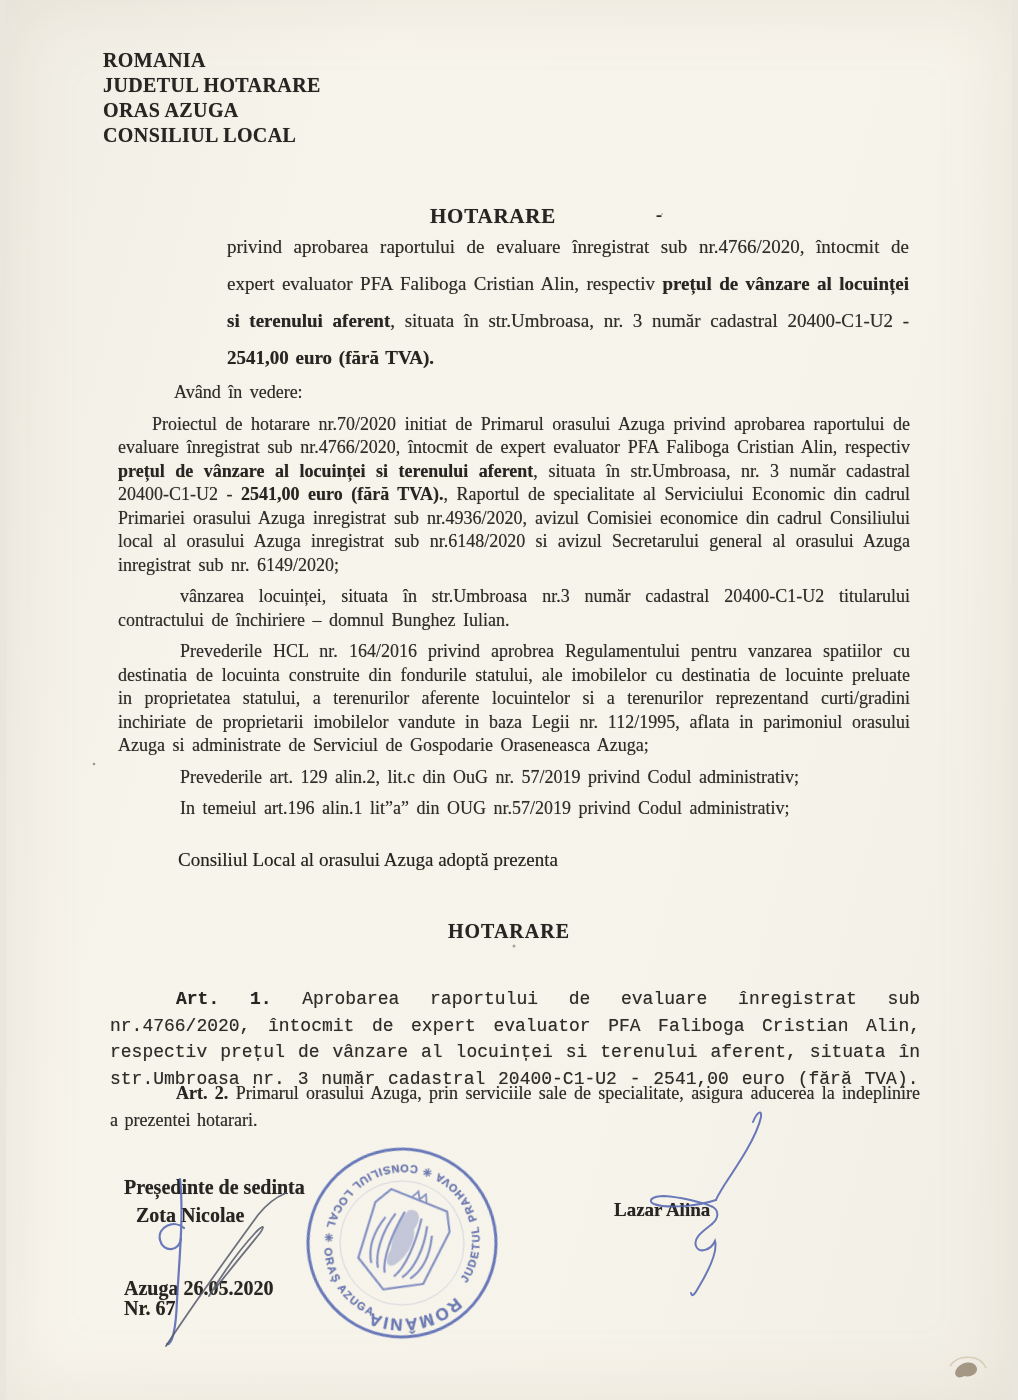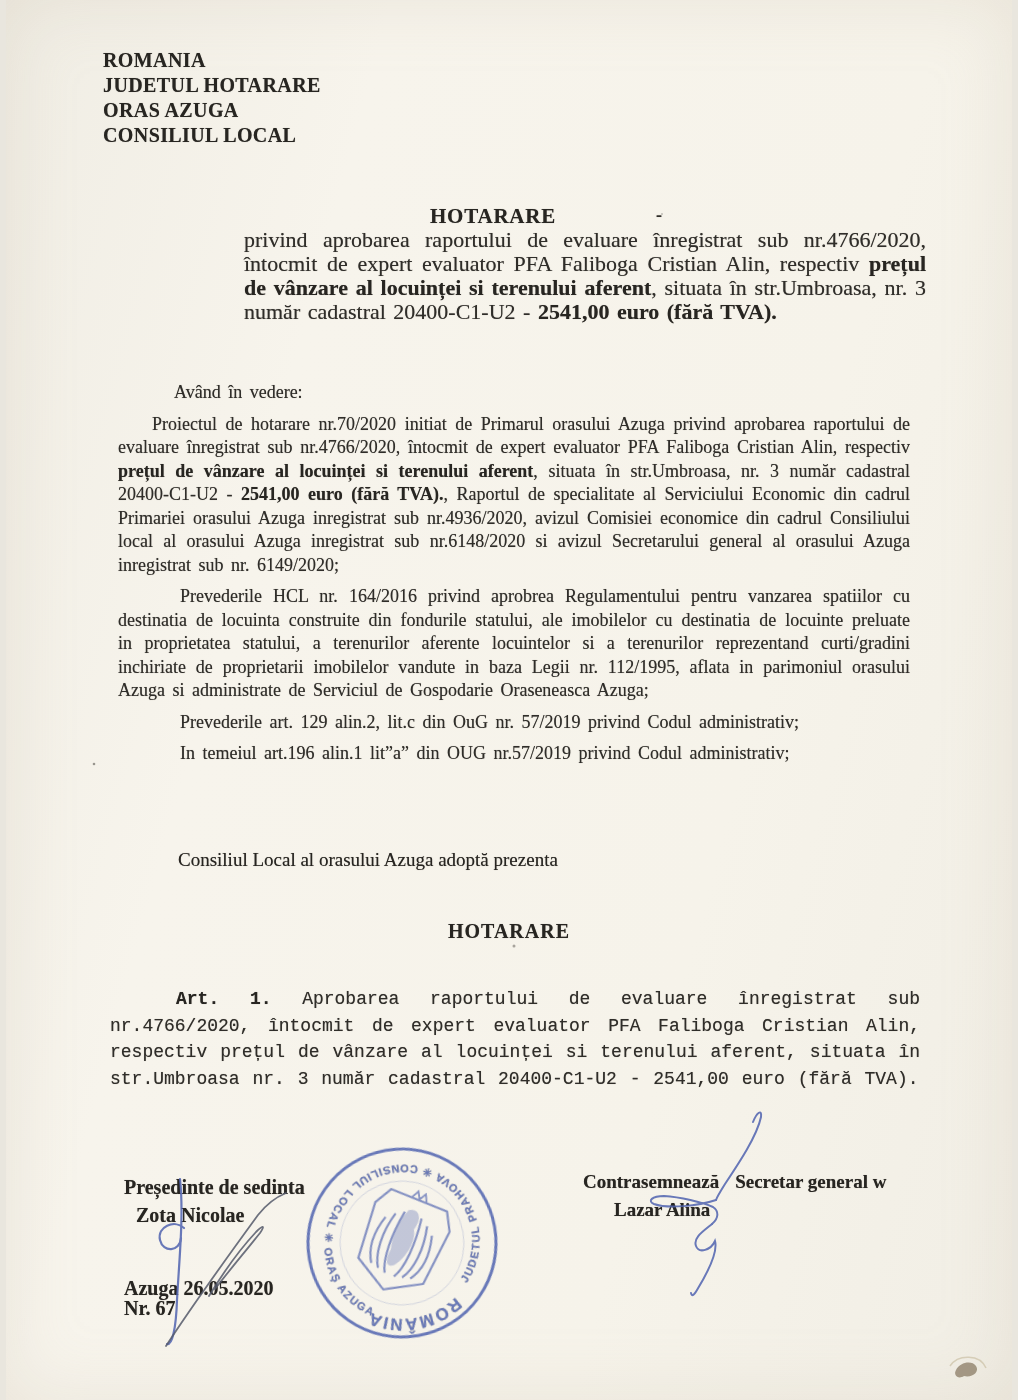--- a/index.html
+++ b/index.html
@@ -8,21 +8,21 @@
     background:linear-gradient(105deg,#f0ede4 0%,#f7f4ec 28%,#f6f3ea 68%,#f1eee5 100%);
     box-shadow:inset 0 0 70px rgba(190,178,155,.22);
     font-family:"Liberation Serif",serif;color:#2f2d29;
   }
   .page *{text-shadow:0 0 .7px rgba(52,49,44,.55);}
   .b{font-weight:bold;color:#272521;}
   .letterhead{position:absolute;top:48px;left:97px;font-weight:bold;font-size:20px;line-height:25px;letter-spacing:.4px;color:#272521;}
   .title1{position:absolute;top:204px;left:0;width:100%;text-align:center;font-weight:bold;font-size:21px;letter-spacing:.8px;color:#272521;}
   .title1 span{display:inline-block;transform:translateX(-16px);}
   .title-dash{position:absolute;top:205px;left:650px;font-weight:bold;font-size:18px;}
-  .subtitle{position:absolute;top:228px;left:238px;width:682px;font-size:22px;line-height:24px;text-align:justify;word-spacing:2px;}
+  .subtitle{position:absolute;top:228px;left:221px;width:682px;font-size:19px;line-height:37px;text-align:justify;word-spacing:2px;}
   .body1{position:absolute;top:373px;left:104px;width:808px;font-size:18px;line-height:23.5px;text-align:justify;word-spacing:3px;}
   .body1 p{margin:8px;}
   .ind0{text-indent:56px;}
   .ind1{text-indent:34px;}
   .ind2{text-indent:62px;}
   .adopt{position:absolute;top:849px;left:172px;font-weight:normal;font-size:19px;color:#272521;}
   .title2{position:absolute;top:920px;left:0;width:100%;text-align:center;font-weight:bold;font-size:20px;letter-spacing:1px;color:#272521;}
   .art{position:absolute;left:104px;width:810px;font-size:18px;line-height:26.5px;text-align:justify;text-indent:66px;word-spacing:2px;}
   .art1pos{top:986px;font-family:Liberation Mono, monospace;}
   .art2pos{top:1080px;}
@@ -52,35 +52,36 @@
   <div class="title1">
     <span>HOTARARE</span>
   </div>
   <div class="title-dash">-</div>
 
   <div class="subtitle"><span>privind aprobarea raportului de evaluare înregistrat sub nr.4766/2020, întocmit de expert evaluator PFA Faliboga Cristian Alin, respectiv </span><span class="b">prețul de vânzare al locuinței si terenului aferent</span><span>, situata în str.Umbroasa, nr. 3 număr cadastral 20400-C1-U2 - </span><span class="b">2541,00 euro (fără TVA).</span></div>
 
   <div class="body1">
     <p class="ind0">Având în vedere:</p>
     <p class="ind1"><span>Proiectul de hotarare nr.70/2020 initiat de Primarul orasului Azuga privind aprobarea raportului de evaluare înregistrat sub nr.4766/2020, întocmit de expert evaluator PFA Faliboga Cristian Alin, respectiv </span><span class="b">prețul de vânzare al locuinței si terenului aferent</span><span>, situata în str.Umbroasa, nr. 3 număr cadastral 20400-C1-U2 - </span><span class="b">2541,00 euro (fără TVA).</span><span>, Raportul de specialitate al Serviciului Economic din cadrul Primariei orasului Azuga inregistrat sub nr.4936/2020, avizul Comisiei economice din cadrul Consiliului local al orasului Azuga inregistrat sub nr.6148/2020 si avizul Secretarului general al orasului Azuga inregistrat sub nr. 6149/2020;</span></p>
+    <p class="ind2">vânzarea locuinței, situata în str.Umbroasa nr.3 număr cadastral 20400-C1-U2 titularului contractului de închiriere – domnul Bunghez Iulian.</p>
     <p class="ind2">Prevederile HCL nr. 164/2016 privind aprobrea Regulamentului pentru vanzarea spatiilor cu destinatia de locuinta construite din fondurile statului, ale imobilelor cu destinatia de locuinte preluate in proprietatea statului, a terenurilor aferente locuintelor si a terenurilor reprezentand curti/gradini inchiriate de proprietarii imobilelor vandute in baza Legii nr. 112/1995, aflata in parimoniul orasului Azuga si administrate de Serviciul de Gospodarie Oraseneasca Azuga;</p>
     <p class="ind2">Prevederile art. 129 alin.2, lit.c din OuG nr. 57/2019 privind Codul administrativ;</p>
     <p class="ind2">In temeiul art.196 alin.1 lit”a” din OUG nr.57/2019 privind Codul administrativ;</p>
   </div>
 
   <div class="adopt">Consiliul Local al orasului Azuga adoptă prezenta</div>
 
   <div class="title2">HOTARARE</div>
 
   <div class="art art1pos"><span class="b">Art. 1.</span><span> Aprobarea raportului de evaluare înregistrat sub nr.4766/2020, întocmit de expert evaluator PFA Faliboga Cristian Alin, respectiv prețul de vânzare al locuinței si terenului aferent, situata în str.Umbroasa nr. 3 număr cadastral 20400-C1-U2 - 2541,00 euro (fără TVA).</span></div>
 
+  <div class="art art2pos"><span class="b">Art. 2.</span><span> Primarul orasului Azuga, prin serviciile sale de specialitate, asigura aducerea la indeplinire a prezentei hotarari.</span></div>
 
   <div class="sig-label f-left-role">Președinte de sedinta</div>
   <div class="sig-label f-left-name">Zota Nicolae</div>
-  <div class="sig-label f-right"><span>Contrasemnează</span><span class="gap">Secretar general w</span></div>
   <div class="sig-label f-right-name">Lazar Alina</div>
   <div class="sig-label f-place">Azuga 26.05.2020</div>
   <div class="sig-label f-num">Nr. 67</div>
 
   <svg class="ink" viewBox="0 0 1018 1400" xmlns="http://www.w3.org/2000/svg">
 
     <g transform="rotate(-10 396 1243)" opacity="0.88" style="filter:blur(.3px)">
       <circle cx="396" cy="1243" r="94" fill="none" stroke="#5568b2" stroke-width="3"></circle>
       <circle cx="396" cy="1243" r="62" fill="none" stroke="#5568b2" stroke-width="1" opacity="0.25"></circle>
       <defs>

